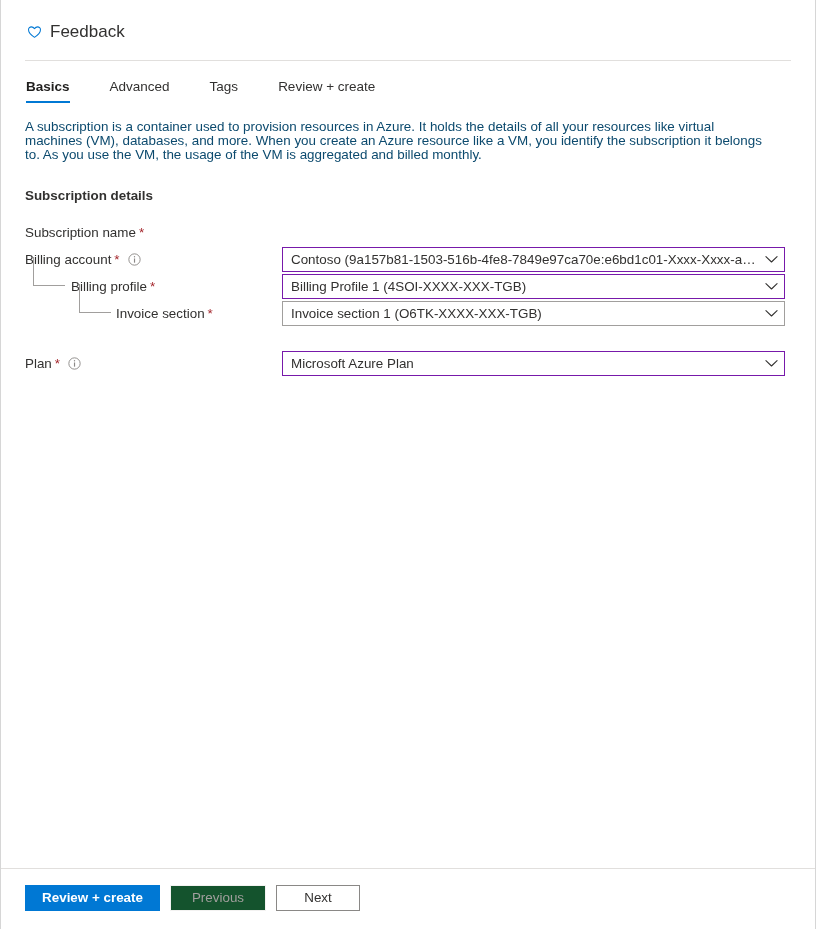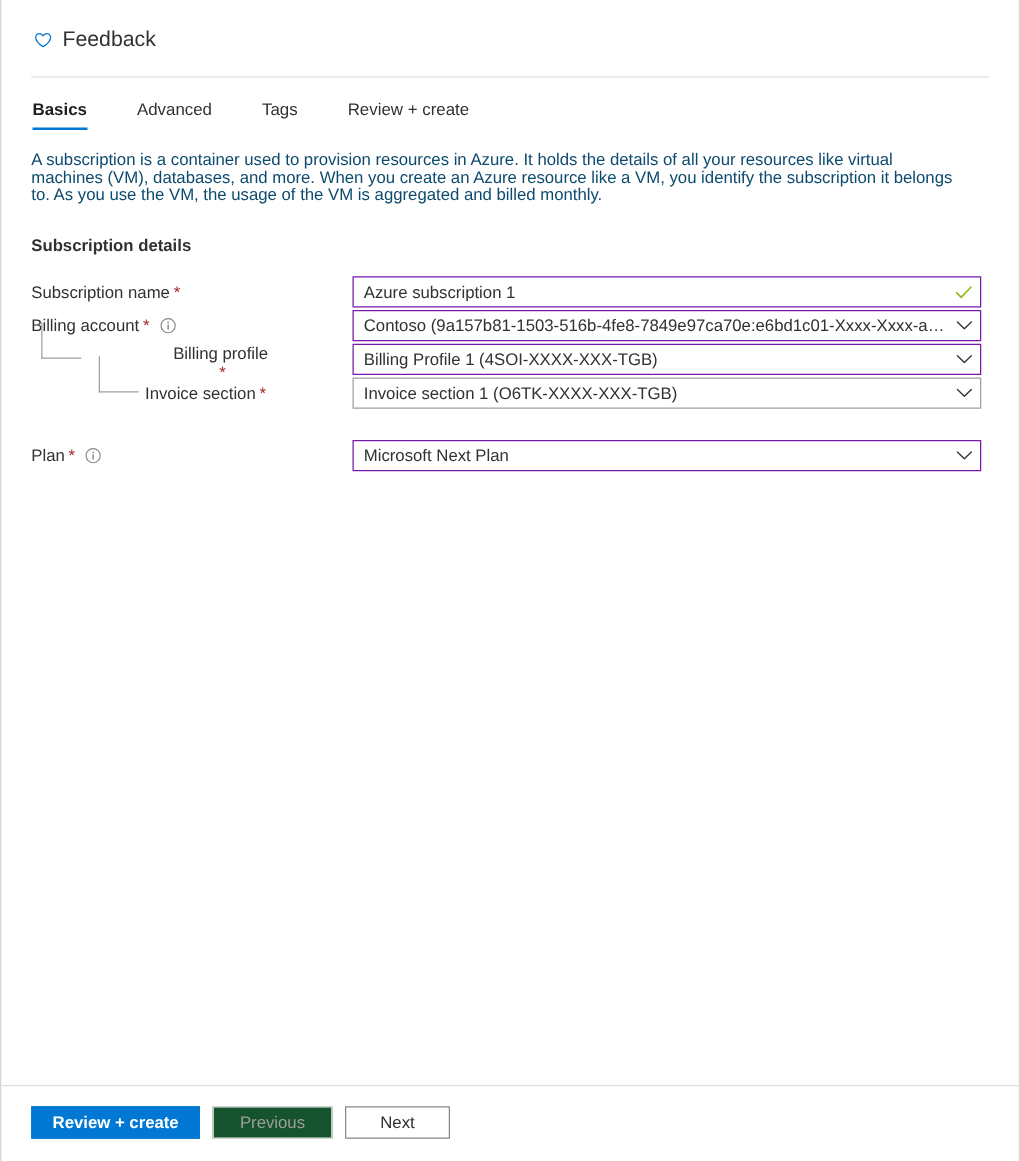--- a/index.html
+++ b/index.html
@@ -166,21 +166,21 @@
     font-size: 13.4px;
   }
   .info-icon {
     margin-left: 8px;
     display: inline-flex;
     align-items: center;
   }
   .info-icon svg { display: block; }
 
   
-  .indent-1 { padding-left: 46px; flex-direction: column; }
+  .indent-1 { padding-left: 46px; }
   .indent-2 { padding-left: 91px; }
   .connector {
     position: absolute;
     border-left: 1px solid #a19f9d;
     border-bottom: 1px solid #a19f9d;
     pointer-events: none;
   }
   .connector-1 {
     left: 8px;
     top: -17px;
@@ -311,28 +311,20 @@
 
     <p class="description">A subscription is a container used to provision resources in Azure. It holds the details of all your resources like virtual machines (VM), databases, and more. When you create an Azure resource like a VM, you identify the subscription it belongs to. As you use the VM, the usage of the VM is aggregated and billed monthly.</p>
 
     <div class="section-heading">Subscription details</div>
 
     <div class="form-row">
       <div class="form-label-cell">
         <span class="form-label">Subscription name</span>
         <span class="req">*</span>
       </div>
-      <div class="field">
-        <input class="field-box" type="text" value="Azure subscription 1" style="">
-        <span class="field-adornment check">
-          <svg width="14" height="12" viewBox="0 0 14 12" fill="none">
-            <path d="M1.2 6.1L5 9.9L12.8 1.6" stroke="#8cbd18" stroke-width="1.3" fill="none" stroke-linecap="round" stroke-linejoin="round"></path>
-          </svg>
-        </span>
-      </div>
     </div>
 
     <div class="form-row">
       <div class="form-label-cell">
         <span class="form-label">Billing account</span>
         <span class="req">*</span>
         <span class="info-icon">
           <svg width="13" height="13" viewBox="0 0 14 14" fill="none">
             <circle cx="7" cy="7" r="6.1" stroke="#8a8886" stroke-width="1" fill="none"></circle>
             <circle cx="7" cy="4.1" r="0.75" fill="#8a8886"></circle>
@@ -395,21 +387,21 @@
         <span class="info-icon">
           <svg width="13" height="13" viewBox="0 0 14 14" fill="none">
             <circle cx="7" cy="7" r="6.1" stroke="#8a8886" stroke-width="1" fill="none"></circle>
             <circle cx="7" cy="4.1" r="0.75" fill="#8a8886"></circle>
             <rect x="6.4" y="5.9" width="1.25" height="4.5" fill="#8a8886"></rect>
           </svg>
         </span>
       </div>
       <div class="field">
         <div class="field-box">
-          <span class="field-text">Microsoft Next Plan</span>
+          <span class="field-text">Microsoft Azure Plan</span>
         </div>
         <span class="field-adornment chevron">
           <svg width="13" height="9" viewBox="0 0 14 9" fill="none">
             <path d="M1 1.4L7 7.2L13 1.4" stroke="#323130" stroke-width="1.15" fill="none" stroke-linecap="round" stroke-linejoin="round"></path>
           </svg>
         </span>
       </div>
     </div>
 
   </div>

